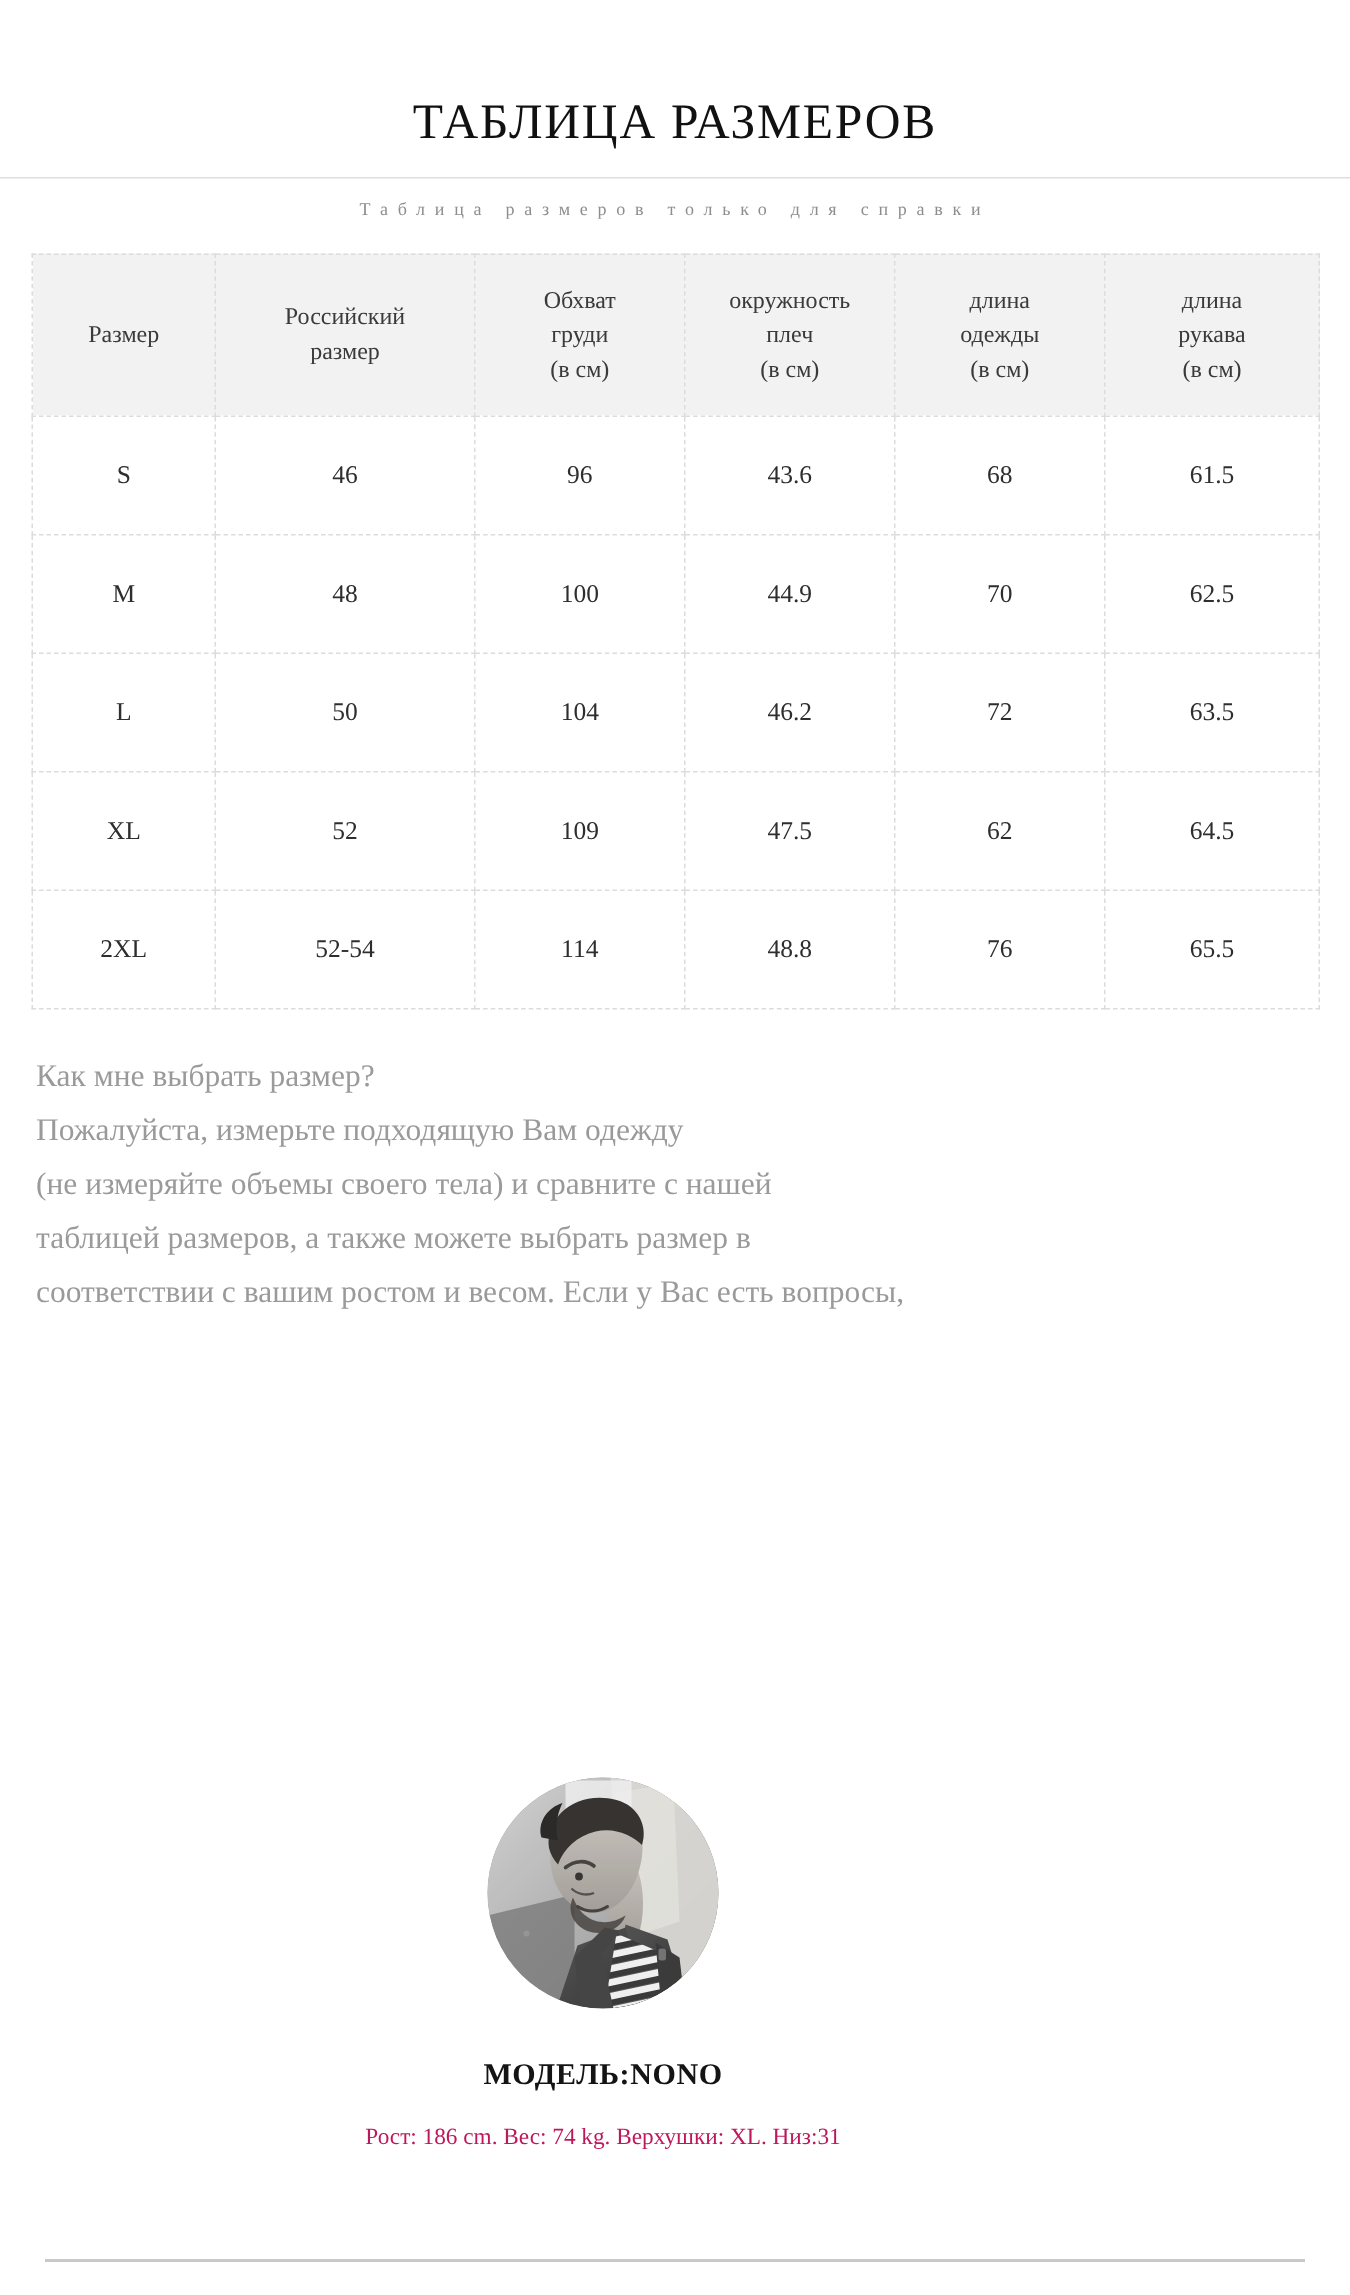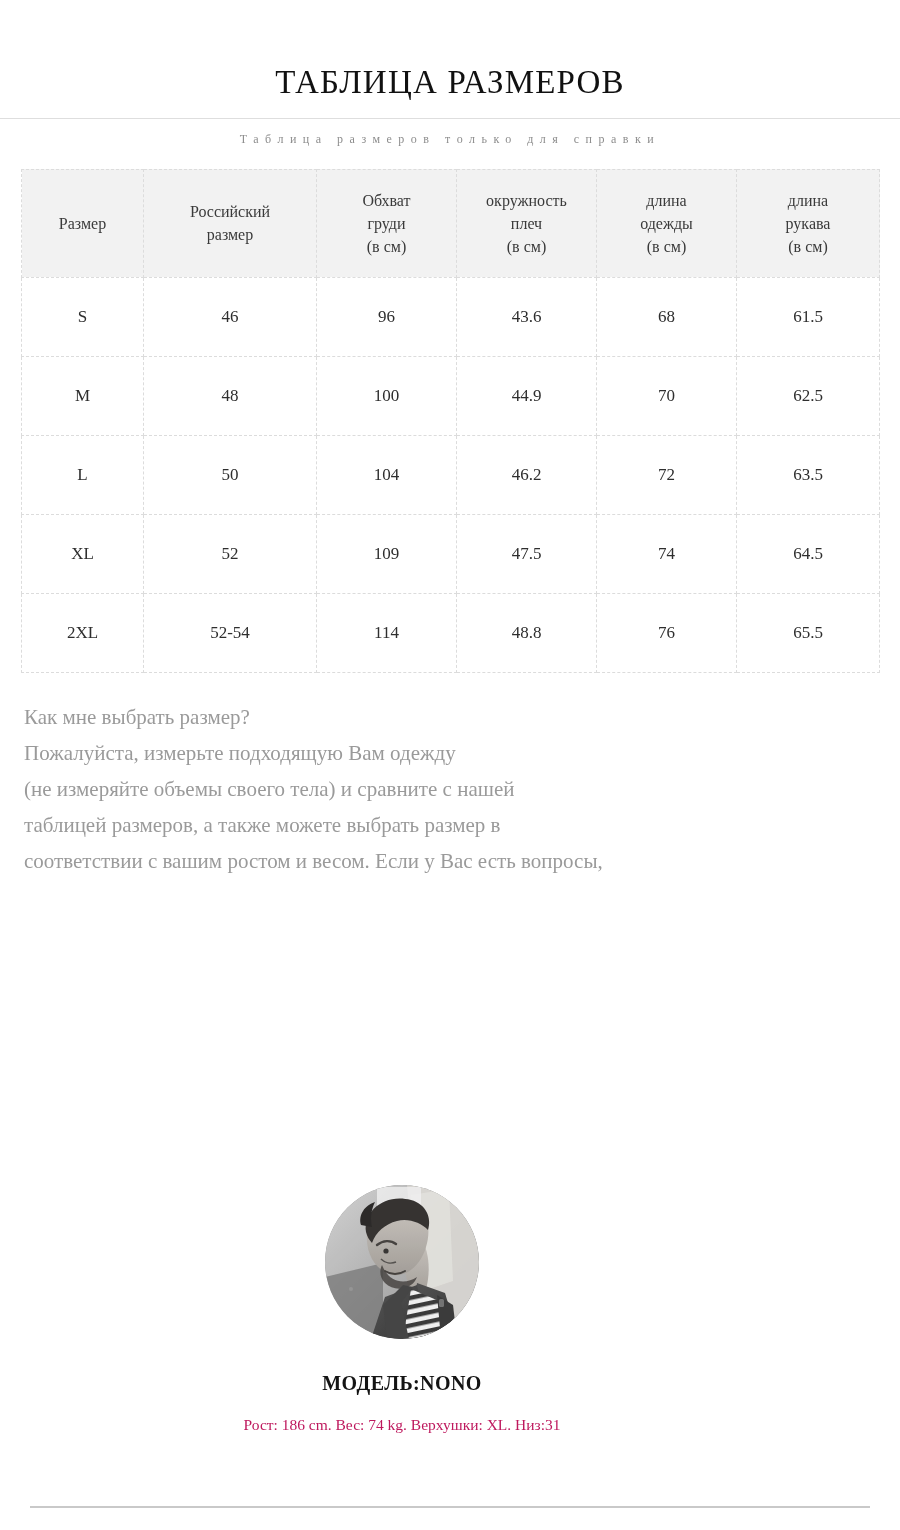--- a/index.html
+++ b/index.html
@@ -191,21 +191,21 @@
         <td>104</td>
         <td>46.2</td>
         <td>72</td>
         <td>63.5</td>
       </tr>
       <tr>
         <td>XL</td>
         <td>52</td>
         <td>109</td>
         <td>47.5</td>
-        <td>74</td>
+        <td>62</td>
         <td>64.5</td>
       </tr>
       <tr>
         <td>2XL</td>
         <td>52-54</td>
         <td>114</td>
         <td>48.8</td>
         <td>76</td>
         <td>65.5</td>
       </tr>

